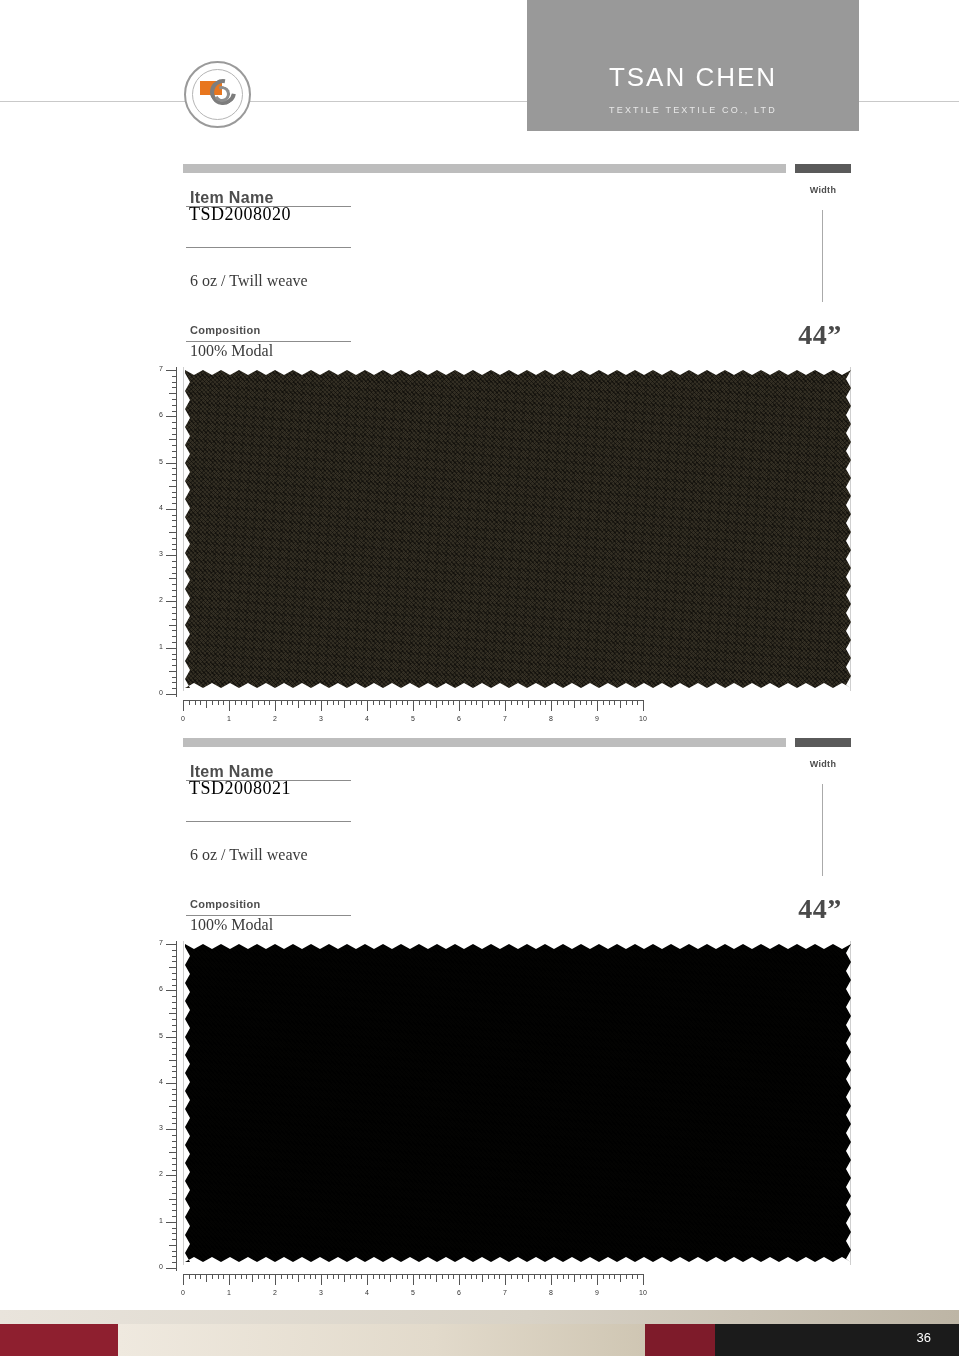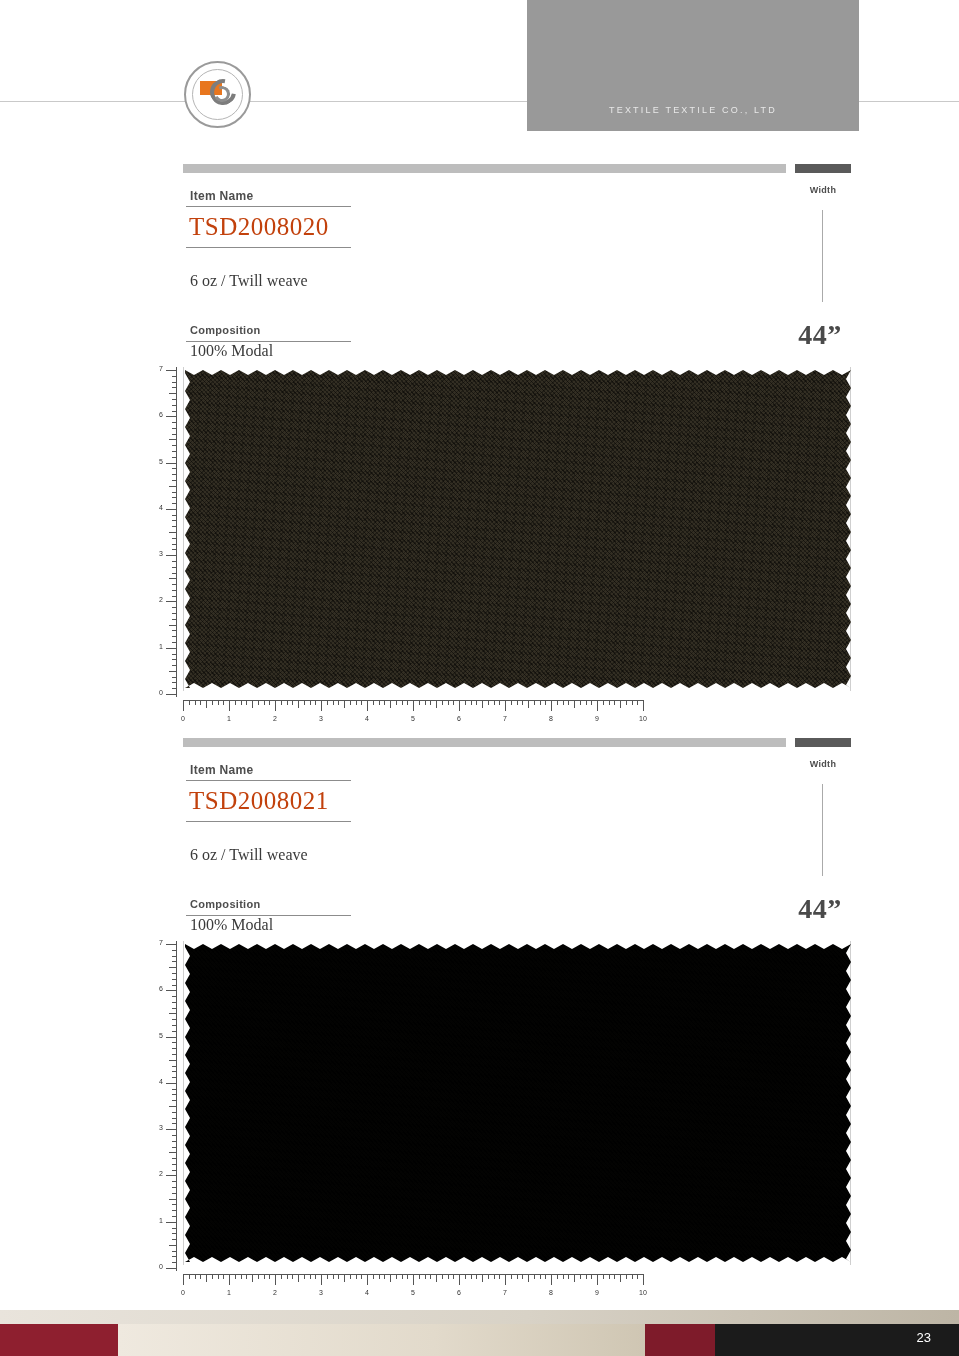--- a/index.html
+++ b/index.html
@@ -128,40 +128,40 @@
     top: 0;
     width: 56px;
     height: 9px;
     background: #5a5a5a;
   }
   .label-item-name {
     position: absolute;
     left: 190px;
     top: 25px;
     font-family: "Liberation Sans", sans-serif;
-    font-size: 12px;
+    font-size: 16px;
     font-weight: bold;
     color: #4d4d4d;
     letter-spacing: 0.3px;
   }
   .rule-item-name {
     position: absolute;
     left: 186px;
     top: 42px;
     width: 165px;
     height: 1px;
     background: #8c8c8c;
   }
   .item-code {
     position: absolute;
     left: 189px;
-    top: 49px;
+    top: 40px;
     font-family: "Liberation Serif", serif;
-    font-size: 25px;
-    color: #c2410c;
+    font-size: 18px;
+    color: #000000;
     letter-spacing: 0.5px;
   }
   .rule-item-code {
     position: absolute;
     left: 186px;
     top: 83px;
     width: 165px;
     height: 1px;
     background: #8c8c8c;
   }
@@ -370,20 +370,21 @@
     font-family: "Liberation Sans", sans-serif;
     font-size: 13px;
   }
 </style>
 </head>
 <body>
 
 <div id="header">
   <div id="header-rule"></div>
   <div id="brand-block"></div>
+  <div id="brand-name">TSAN CHEN</div>
   <div id="brand-sub">TEXTILE  TEXTILE CO., LTD</div>
   <div id="logo">
     <div id="logo-inner">
       <div id="logo-orange"></div>
       <div id="logo-swirl"></div>
       <div id="logo-swirl2"></div>
     </div>
   </div>
 </div>
 
@@ -764,14 +765,14 @@
       <div class="h-num" style="left: 453px;">10</div>
     </div>
 </div>
 
 <div id="footer">
   <div id="footer-top-band"></div>
   <div id="footer-band"></div>
   <div id="footer-red-left"></div>
   <div id="footer-cream"></div>
   <div id="footer-red-right"></div>
-  <div id="page-number">23</div>
+  <div id="page-number">36</div>
 </div>
 
 </body></html>

